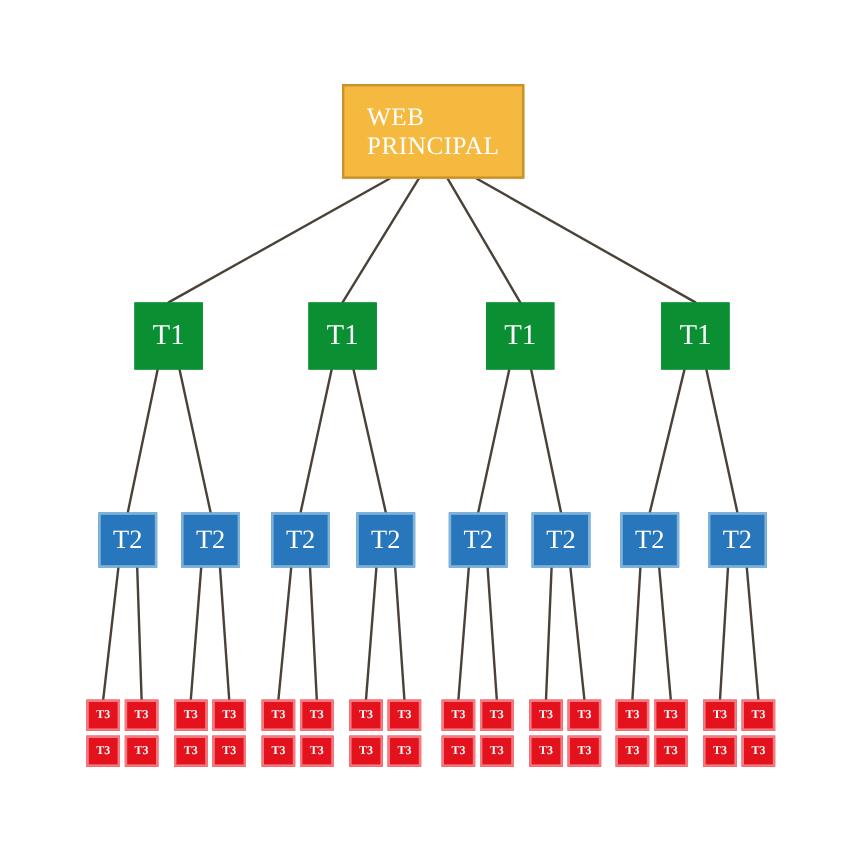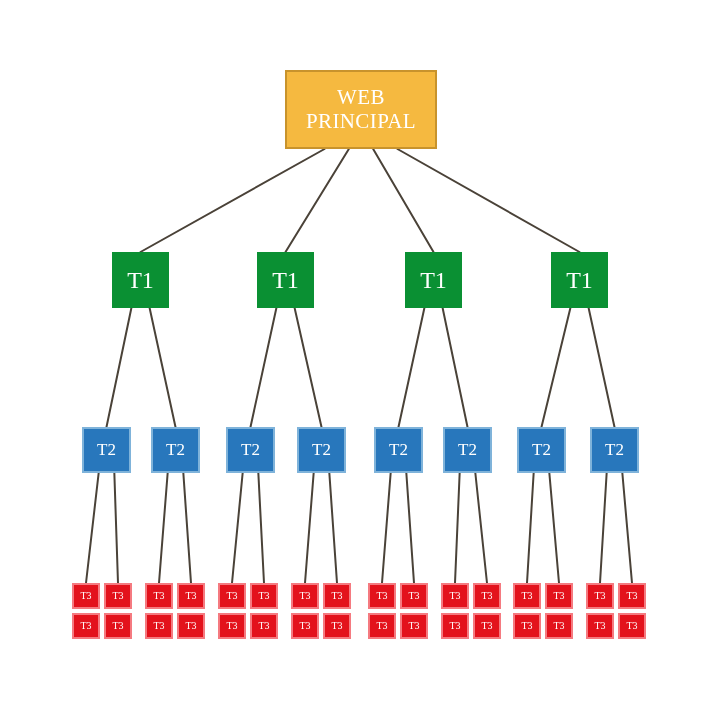--- a/index.html
+++ b/index.html
@@ -25,38 +25,37 @@
     width: 720px;
     height: 720px;
     pointer-events: none;
   }
   .node {
     position: absolute;
     box-sizing: border-box;
     display: flex;
     align-items: center;
     justify-content: center;
-    text-align: center;
     color: #ffffff;
     line-height: 1.12;
     user-select: none;
   }
   .node-root {
     font-size: 21px;
     letter-spacing: 0.4px;
   }
   .node-t1 {
     font-size: 24px;
   }
   .node-t2 {
-    font-size: 17px;
+    font-size: 22px;
   }
   .node-t3 {
     font-size: 10px;
-    font-weight: normal;
+    font-weight: bold;
   }
   .node-label {
     display: block;
     white-space: pre-line;
   }
 </style>
 </head>
 <body>
 
 <div id="diagram-root">

